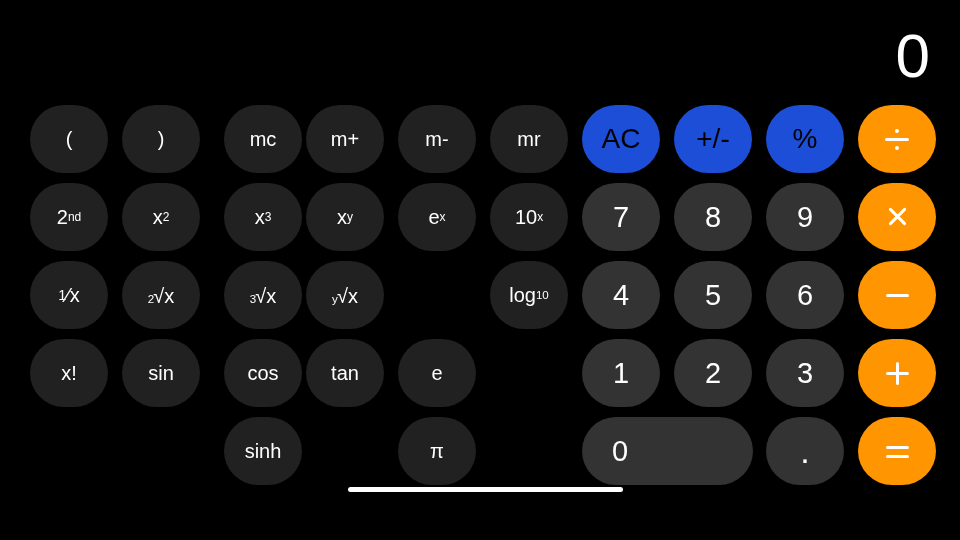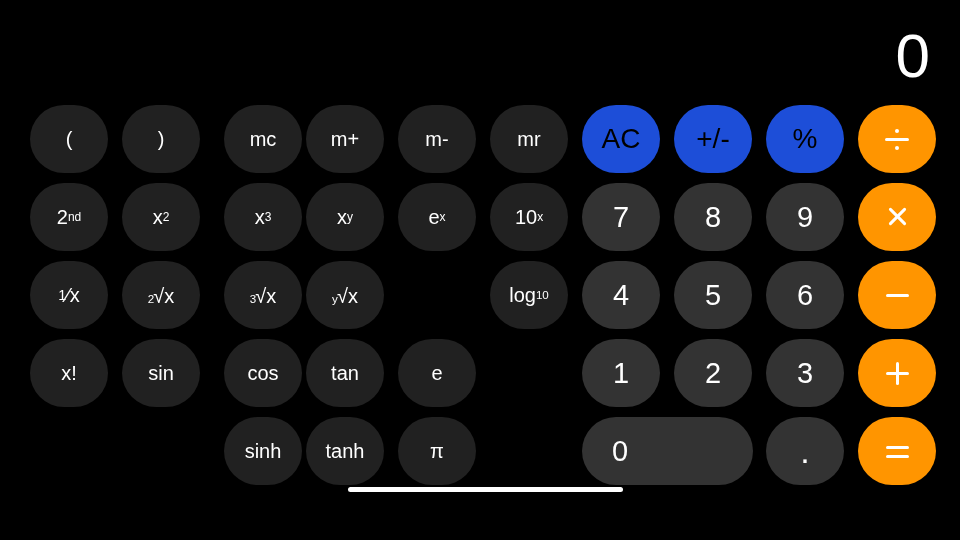--- a/index.html
+++ b/index.html
@@ -365,21 +365,20 @@
       <button class="key op c9">
         <span class="glyph-add">
           <span class="bh"></span>
             <span class="bv"></span>
         </span>
       </button>
     </div>
 
     <div class="key-row r4">
       <button class="key fn c2">sinh</button>
-      <button class="key fn c3">tanh</button>
       <button class="key fn c4">π</button>
       <button class="key num wide c6">0</button>
       <button class="key num dot c8">.</button>
       <button class="key op c9">
         <span class="glyph-eq">
           <span class="bar1"></span>
             <span class="bar2"></span>
         </span>
       </button>
     </div>

